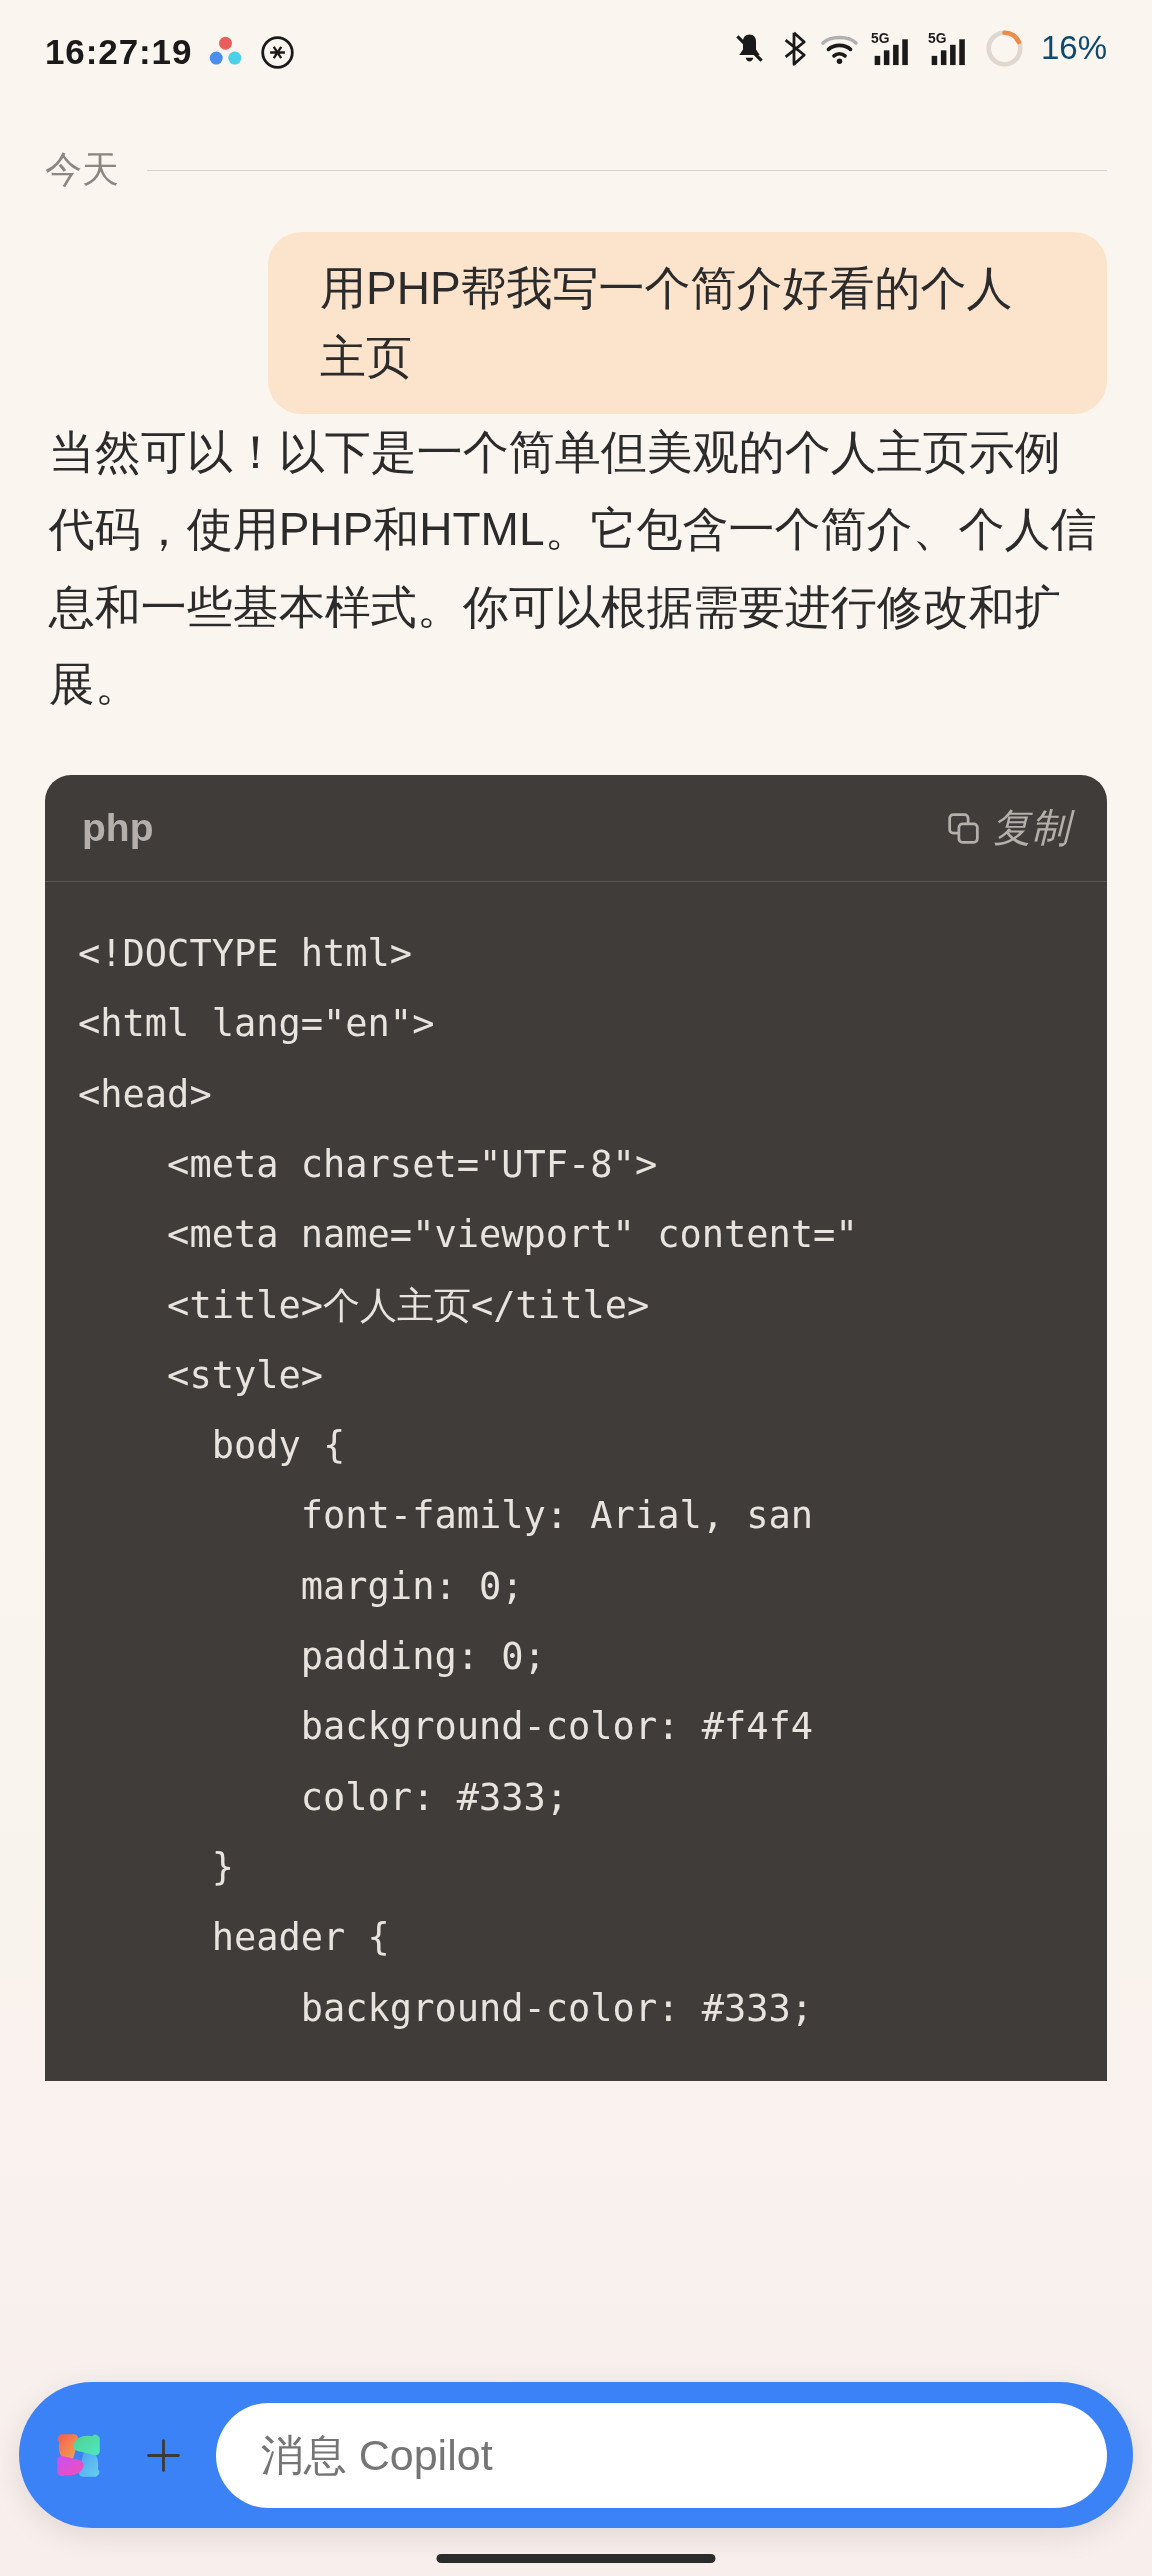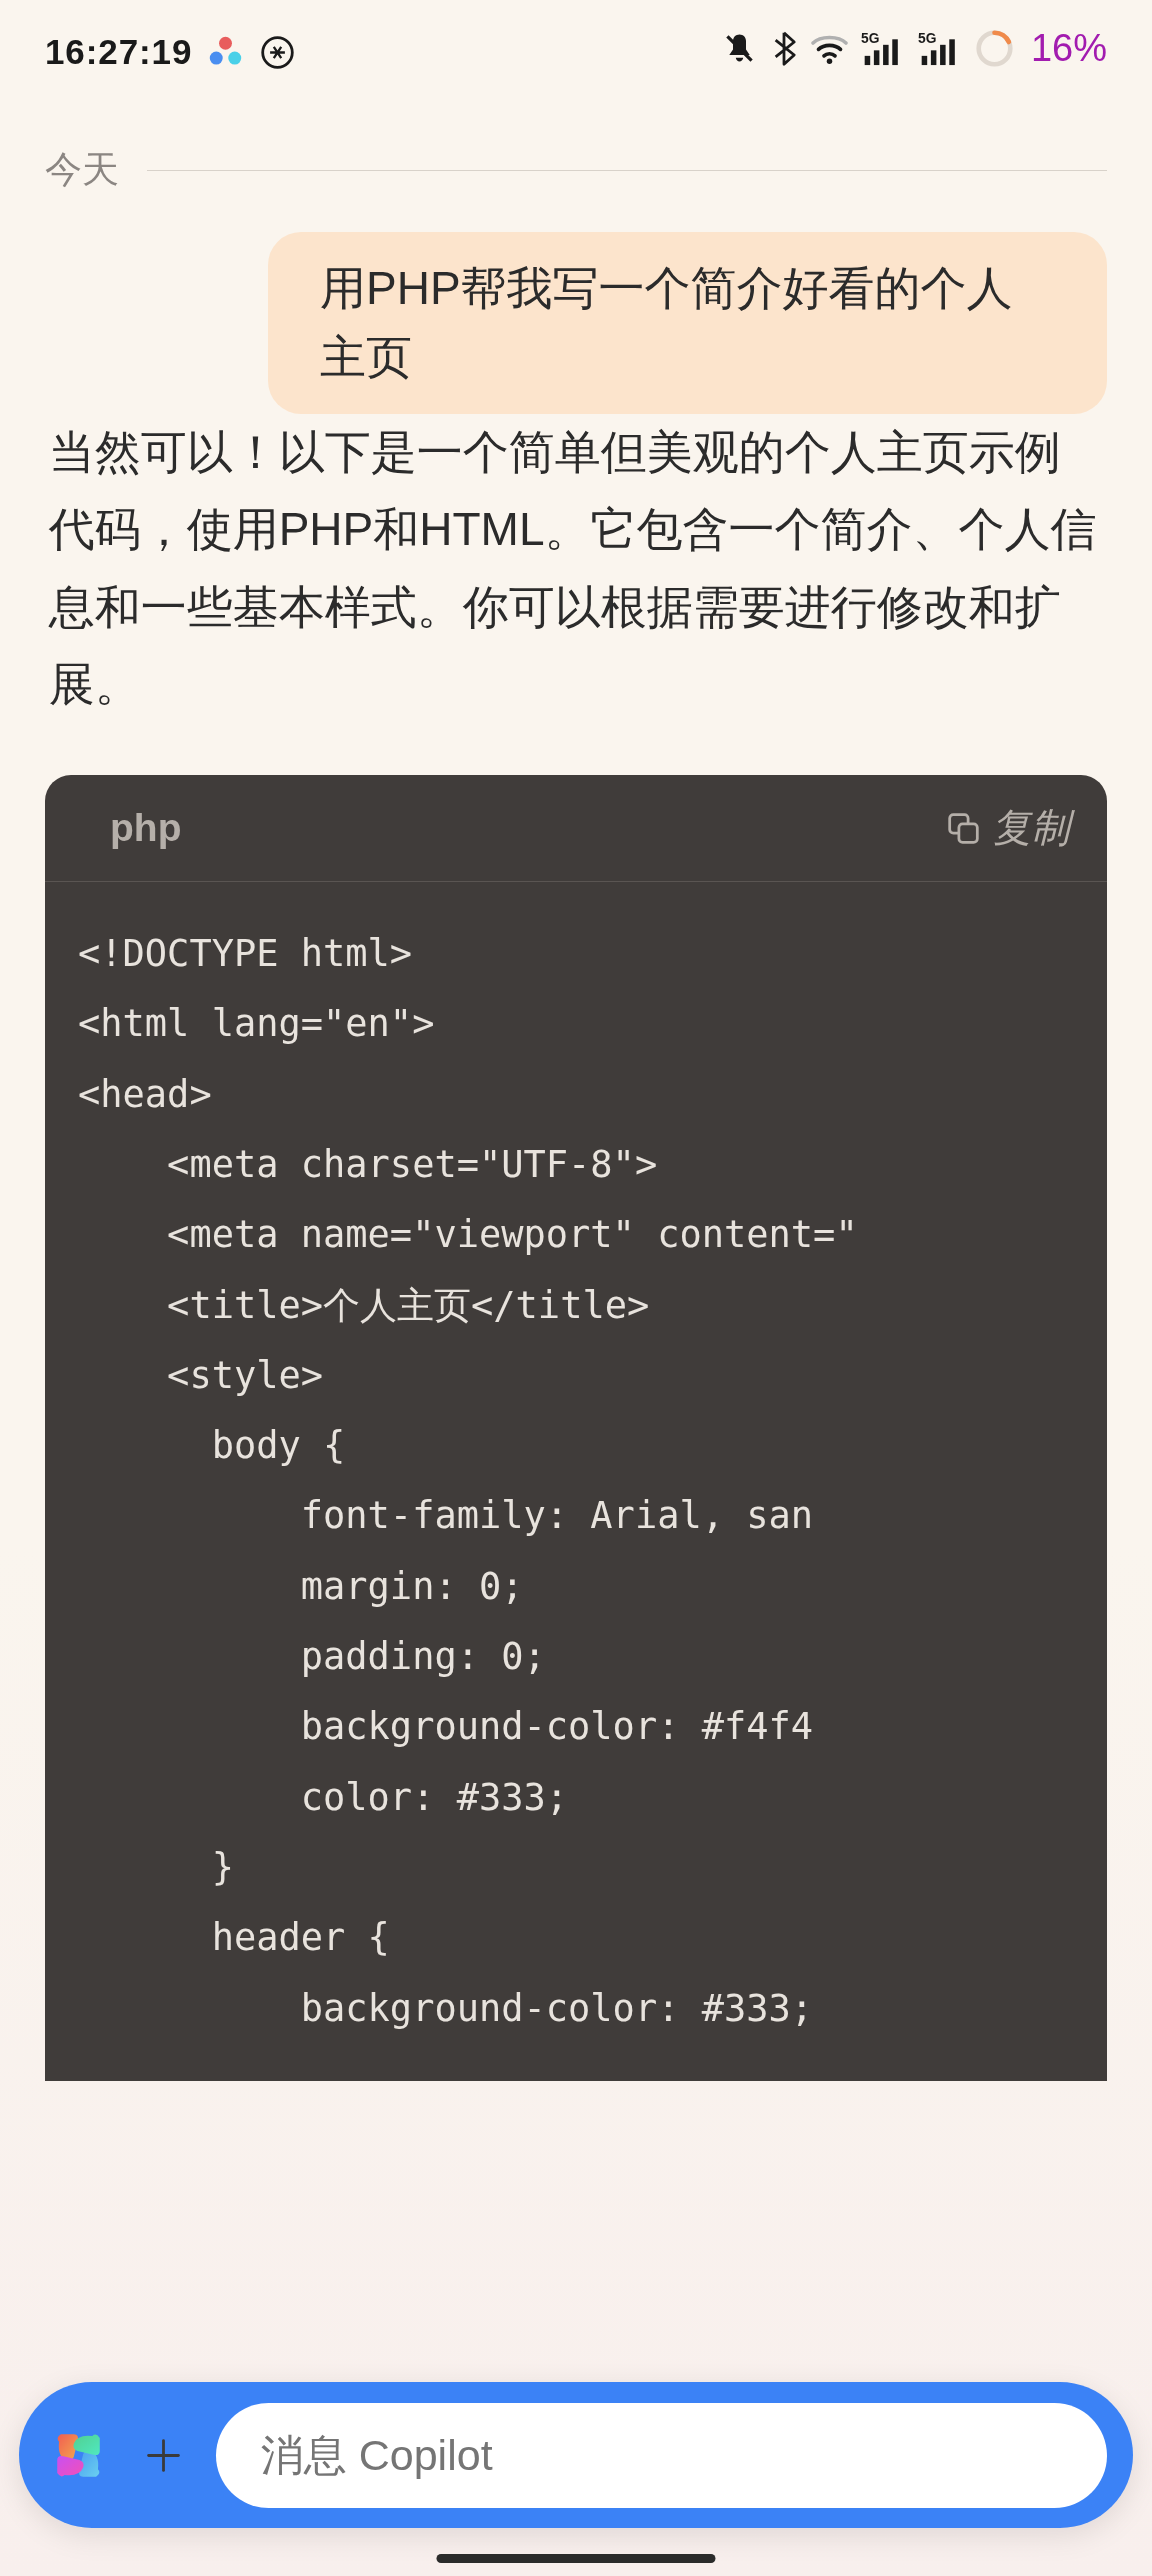--- a/index.html
+++ b/index.html
@@ -16,21 +16,21 @@
   .status-bar {
     display: flex;
     justify-content: space-between;
     align-items: center;
     padding: 22px 45px 15px 45px;
     height: 89px;
   }
   .status-left { display: flex; align-items: center; gap: 15px; margin-top: 8px; }
   .status-time { font-size: 35px; font-weight: 600; color: #1a1a1a; letter-spacing: 0.9px; }
   .status-right { display: flex; align-items: center; gap: 11px; }
-  .battery-text { font-size: 38px; font-weight: 500; color: #a21caf; margin-left: 5.6px; }
+  .battery-text { font-size: 33px; font-weight: 500; color: #0c4a6e; margin-left: 5.6px; }
   .status-icon { display: inline-flex; align-items: center; justify-content: center; }
 
   
   .date-header {
     display: flex;
     align-items: center;
     gap: 28px;
     padding: 56px 45px 37px 45px;
   }
   .date-label { font-size: 37px; color: #8b8682; font-weight: 400; }
@@ -62,21 +62,21 @@
     overflow: hidden;
     margin: 0 0 0 0;
   }
   .code-header {
     display: flex;
     justify-content: space-between;
     align-items: center;
     padding: 26px 37px;
     border-bottom: 0.9px solid #5a5552;
   }
-  .code-lang { font-size: 39px; font-weight: 600; color: #b5afa9; margin-left: 28px; }
+  .code-lang { font-size: 39px; font-weight: 600; color: #b5afa9; }
   .copy-btn { display: flex; align-items: center; gap: 11px; color: #b5afa9; font-size: 39px; cursor: pointer; font-style: italic; }
   .copy-icon { display: inline-flex; }
   .code-body {
     padding: 37px 33px 37px 33px;
     font-family: "SF Mono", Menlo, Monaco, Consolas, monospace;
     font-size: 37px;
     color: #e8e3dd;
     line-height: 1.9;
     white-space: pre;
     overflow: hidden;

